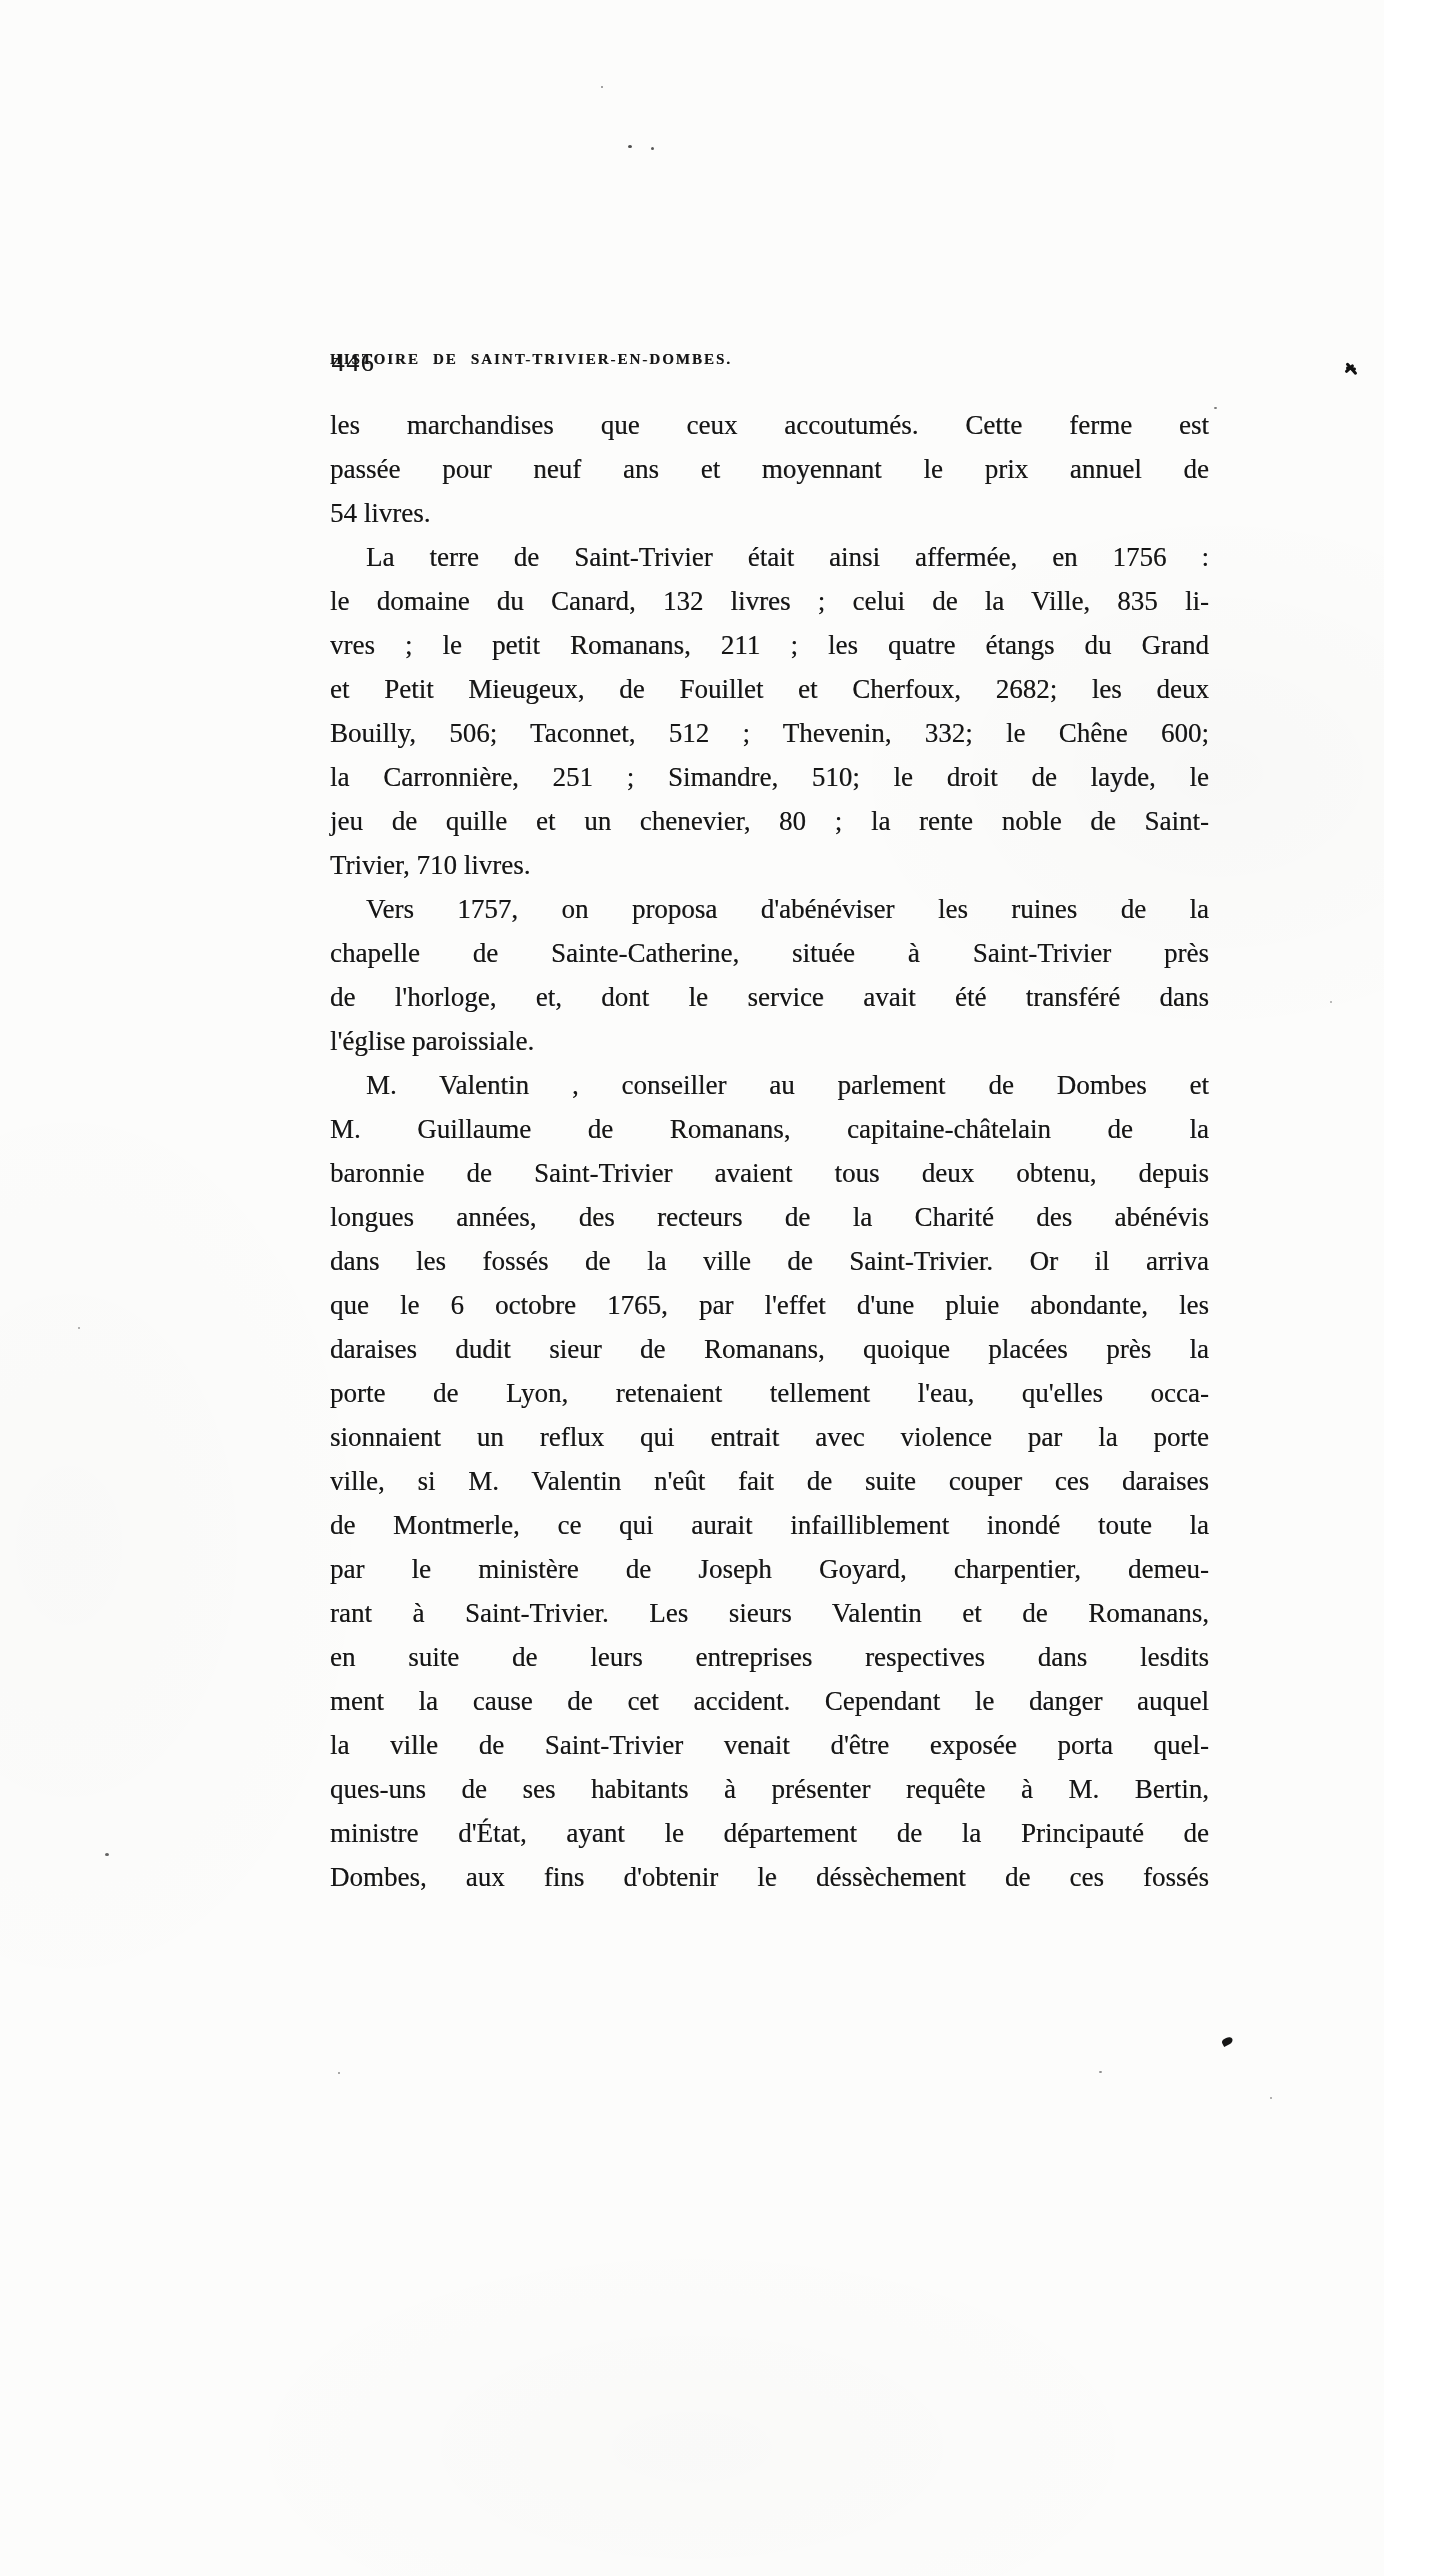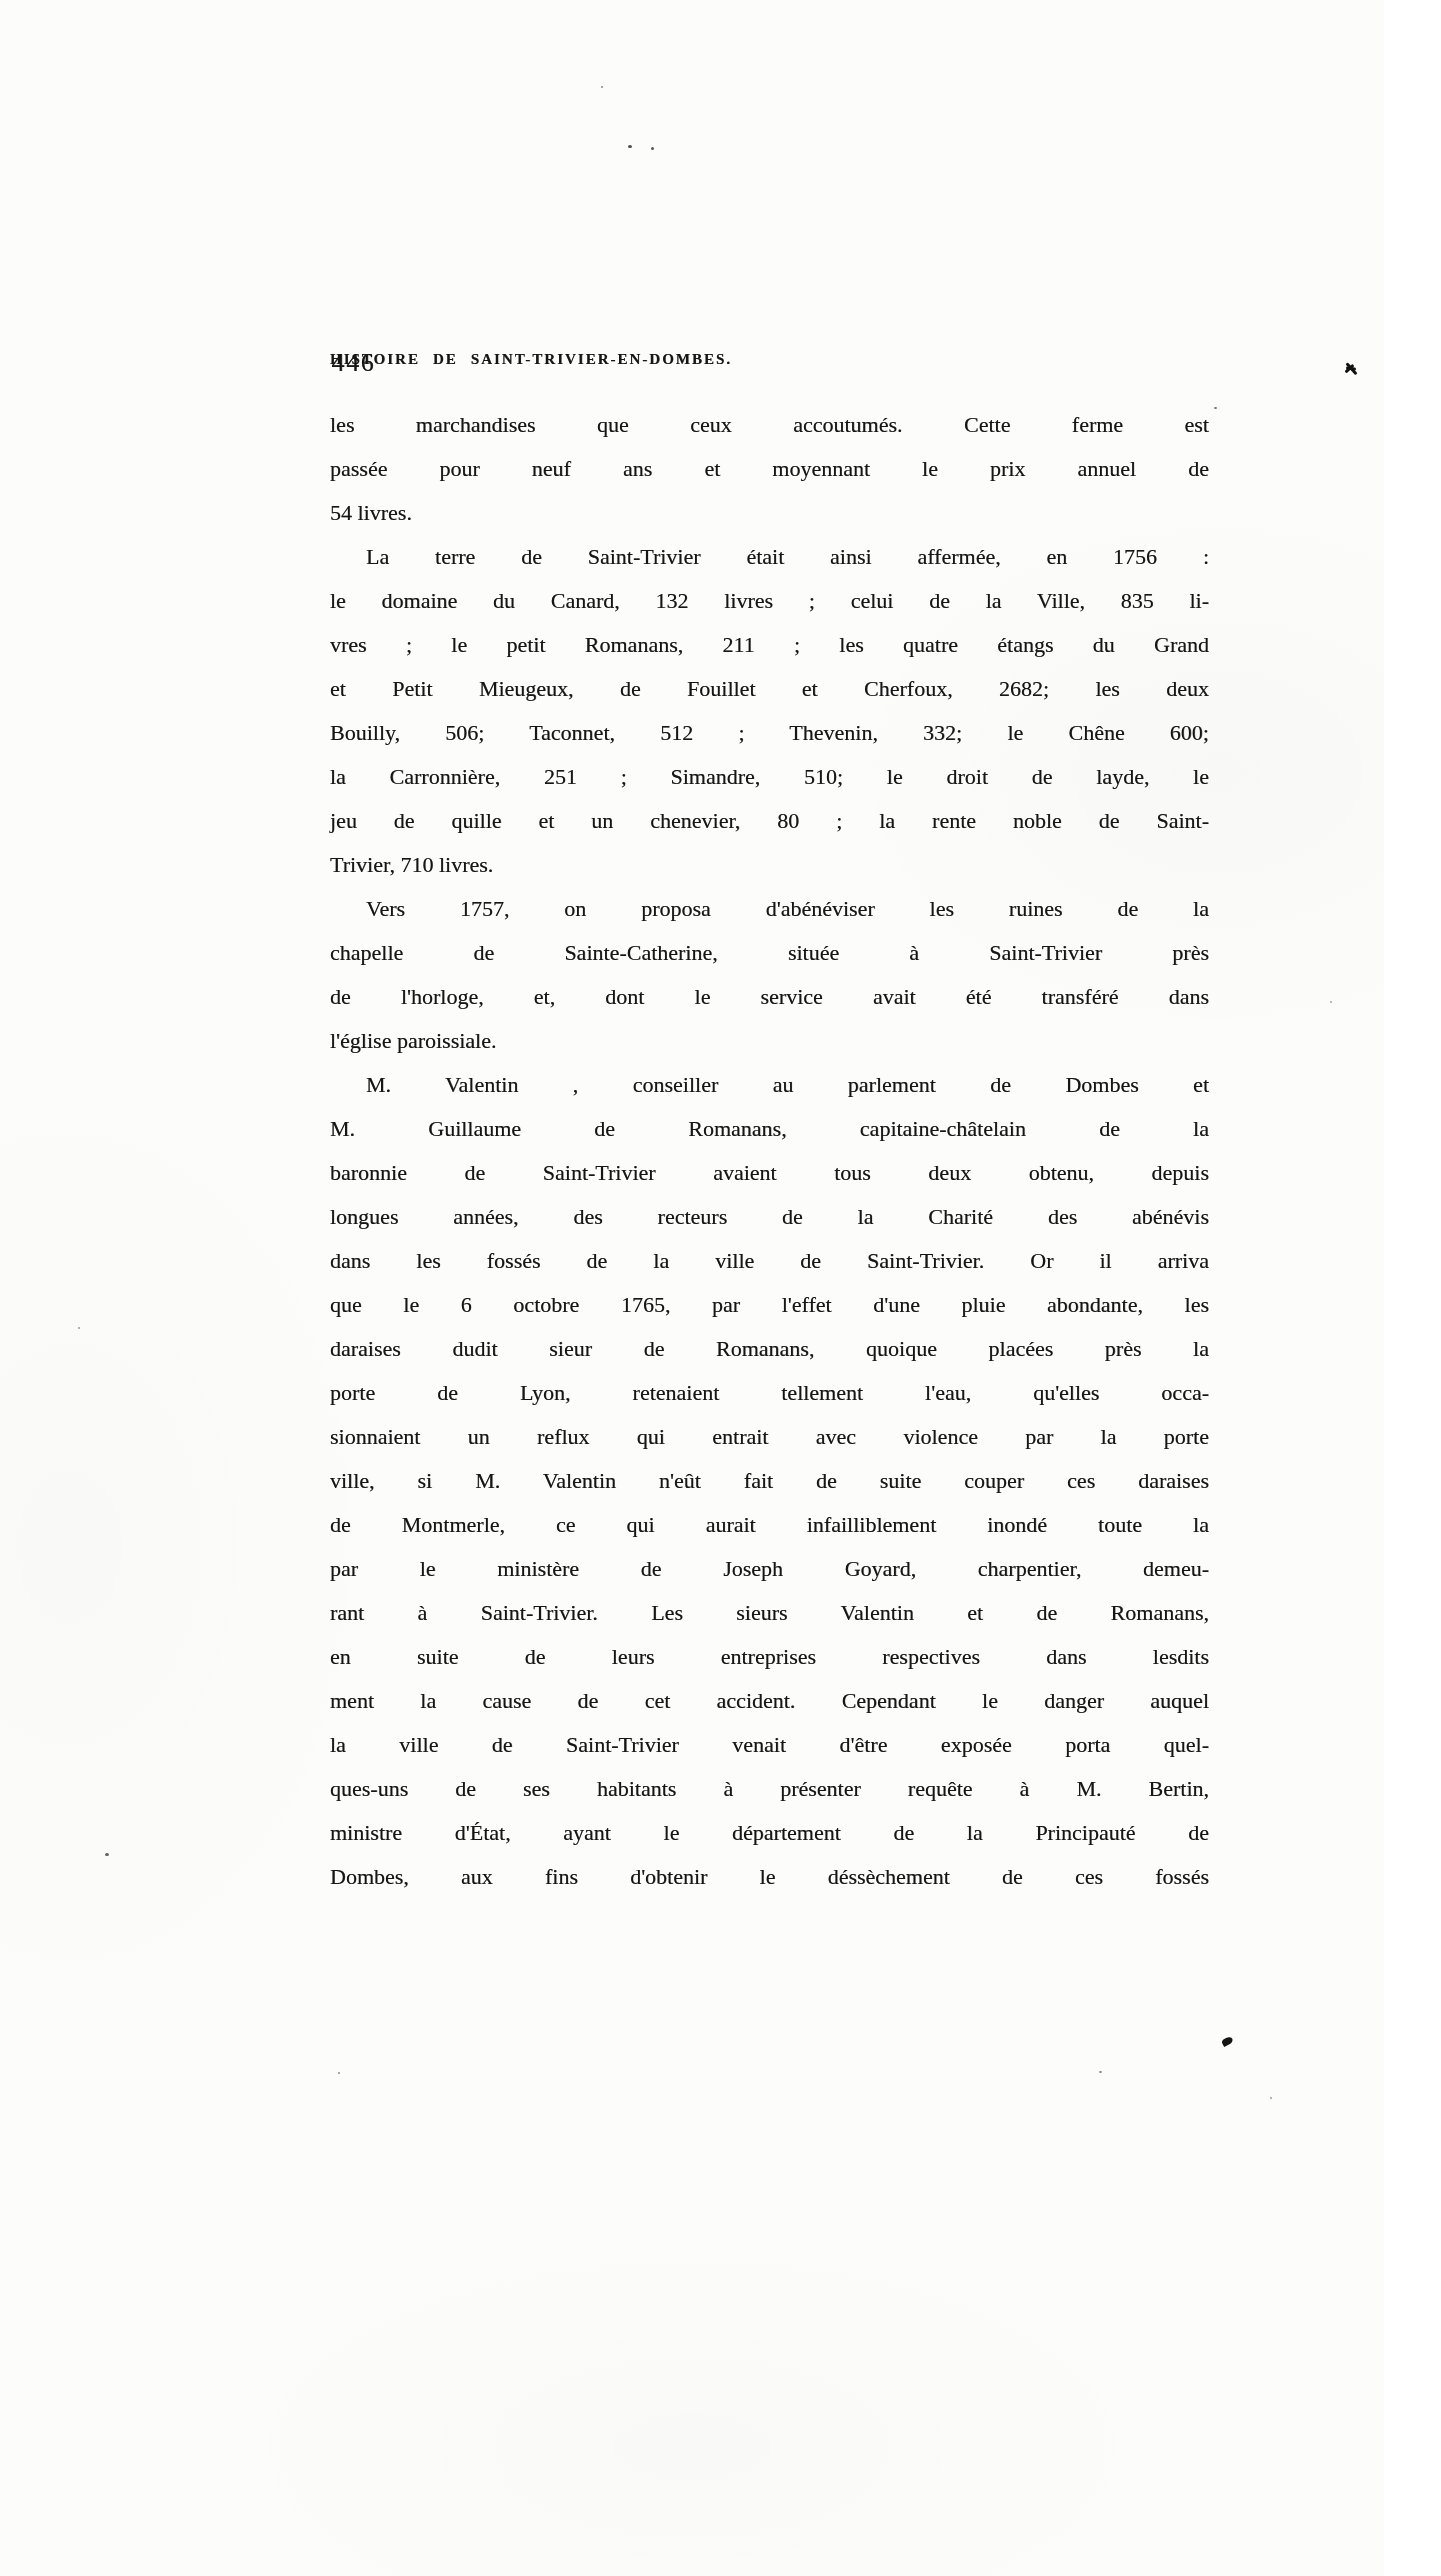--- a/index.html
+++ b/index.html
@@ -55,21 +55,21 @@
     text-align: left;
     font-size: 15px;
     font-weight: bold;
     letter-spacing: 2px;
     word-spacing: 7.3px;
     text-shadow: 0.3px 0.3px 0.4px rgba(0,0,0,0.5);
   }
 
   .body-text {
     margin-top: 0;
-    font-size: 22px;
+    font-size: 27px;
     font-family: Liberation Serif, serif;
   }
   .line {
     height: 44px;
     line-height: 44px;
     text-align: justify;
     text-align-last: justify;
     white-space: nowrap;
     text-shadow: 0.3px 0.3px 0.4px rgba(0,0,0,0.5);
   }

